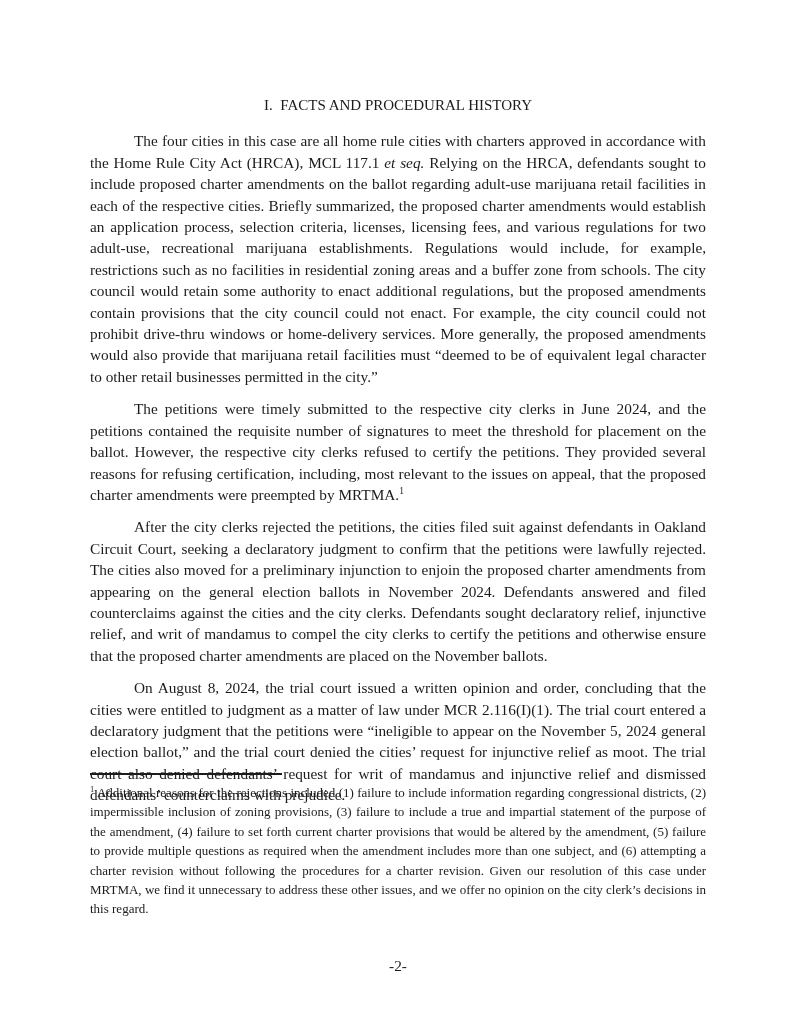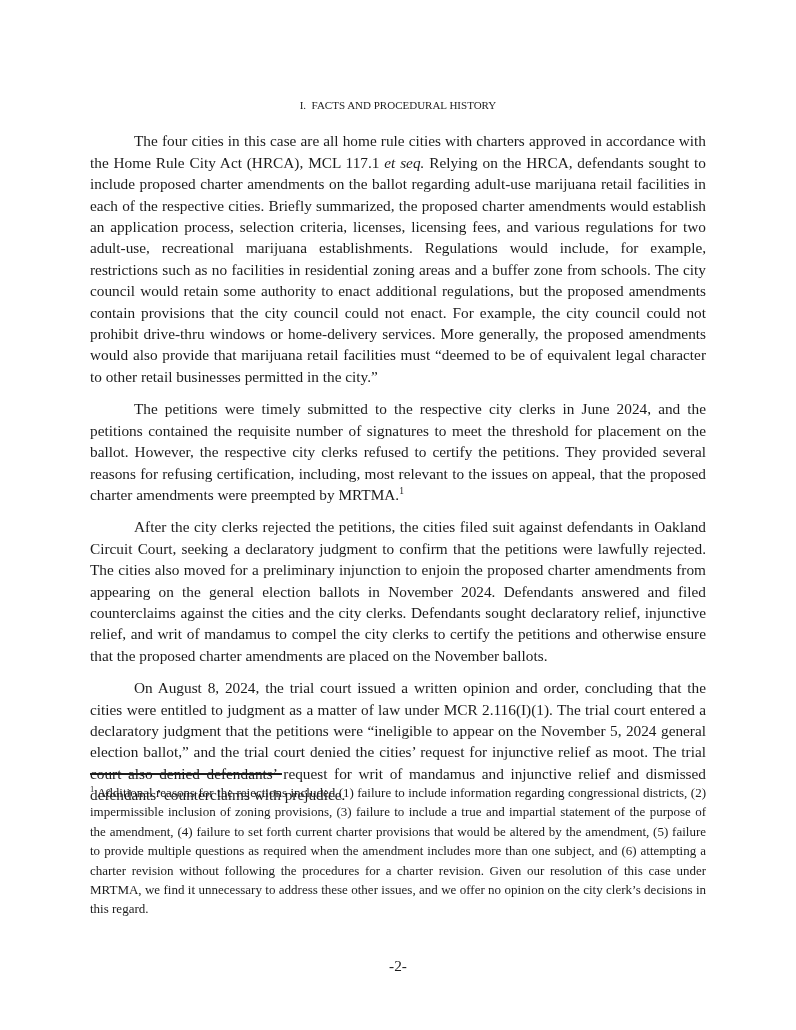--- a/index.html
+++ b/index.html
@@ -14,21 +14,21 @@
     background: #ffffff;
     color: #1b1b1b;
     font-family: "Liberation Serif", "DejaVu Serif", serif;
     font-size: 15.3px;
     line-height: 21.4px;
     overflow: hidden;
     box-sizing: border-box;
     padding: 95px 90px 0 90px;
   }
   .heading {
-    font-size: 11px;
+    font-size: 15px;
     font-weight: normal;
     text-align: center;
     margin: 0 0 14px 0;
     line-height: 21.4px;
   }
   .para {
     text-align: justify;
     text-indent: 44px;
     margin: 0 0 11px 0;
   }

